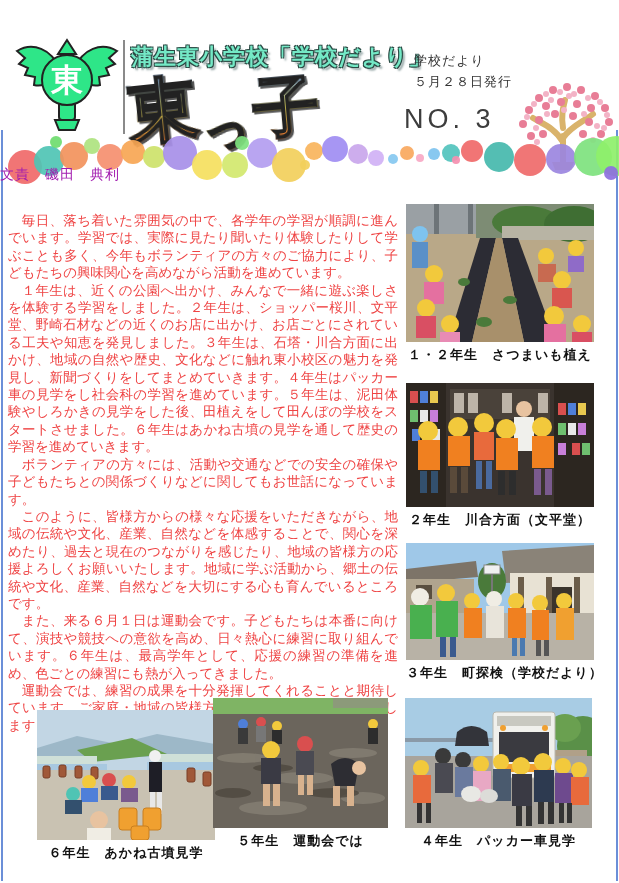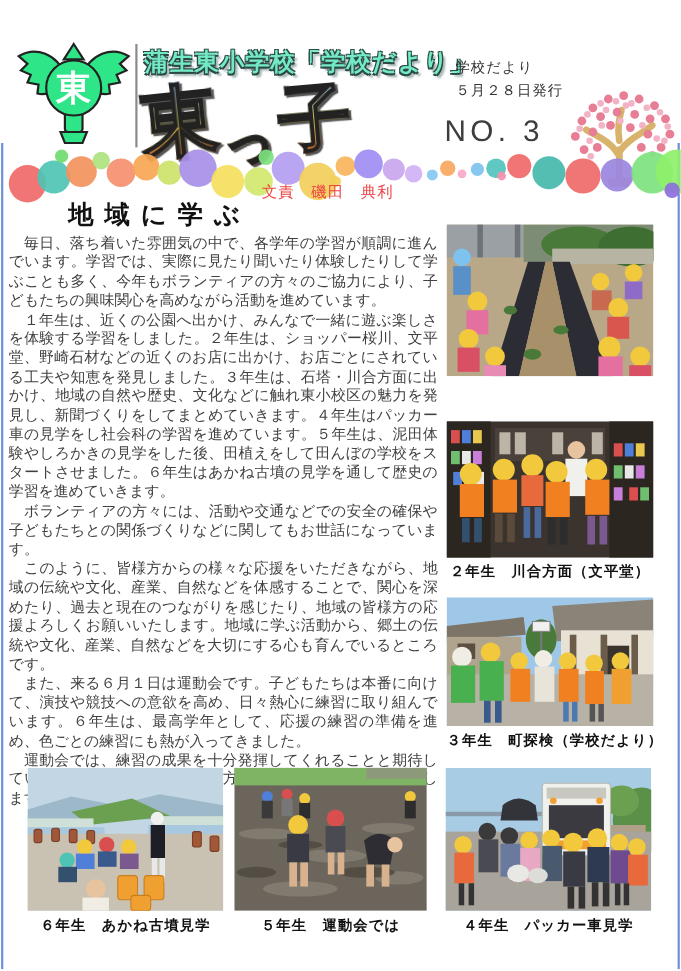--- a/index.html
+++ b/index.html
@@ -25,28 +25,28 @@
   .tc3{font-size:66px;transform:rotate(-3deg);}
   #date-block{position:absolute;left:414px;top:50px;font-size:13px;line-height:21px;
       color:#333;letter-spacing:1px;}
   #issue-no{position:absolute;left:404px;top:104px;font-size:27px;color:#3d3d3d;letter-spacing:4px;}
   #tree{position:absolute;right:0px;top:80px;width:110px;height:90px;}
 
   
   #dots-band{position:absolute;left:0;top:136px;width:619px;height:52px;}
   #dots-band .dot{position:absolute;border-radius:50%;opacity:.92;}
 
-  #byline{position:absolute;left:0;top:166px;width:596px;text-align:center;
-      font-size:14px;color:#ef4444;letter-spacing:1px;}
+  #byline{position:absolute;left:0;top:166px;width:596px;text-align:left;
+      font-size:14px;color:#a21caf;letter-spacing:1px;}
 
   
   #article-heading{position:absolute;left:62px;top:180px;font-size:23px;font-weight:bold;
       color:#111;letter-spacing:10px;}
   #article-body{position:absolute;left:8px;top:212px;width:390px;font-size:13.5px;
-      line-height:17.4px;color:#404040;text-align:justify;}
+      line-height:17.4px;color:#ef4444;text-align:justify;}
   #article-body p{margin:0;}
 
   
   .fig{position:absolute;}
   .fig svg{display:block;border:0;}
   .fig .caption{margin-top:4px;text-align:center;font-size:13px;font-weight:bold;color:#111;
       letter-spacing:1px;white-space:nowrap;}
   #fig-satsumaimo{left:406px;top:204px;}
   #fig-bookstore{left:406px;top:383px;}
   #fig-townwalk{left:406px;top:543px;}
@@ -169,21 +169,20 @@
       <span class="dot" style="left: 596px; top: 0px; width: 40px; height: 40px; background: rgb(142, 240, 106);"></span>
       <span class="dot" style="left: 604px; top: 30px; width: 14px; height: 14px; background: rgb(141, 111, 224);"></span>
       <span class="dot" style="left: 50px; top: 0px; width: 12px; height: 12px; background: rgb(111, 220, 111);"></span>
       <span class="dot" style="left: 235px; top: 0px; width: 14px; height: 14px; background: rgb(126, 226, 126);"></span>
       <span class="dot" style="left: 300px; top: 24px; width: 10px; height: 10px; background: rgb(242, 207, 91);"></span>
       <span class="dot" style="left: 452px; top: 20px; width: 8px; height: 8px; background: rgb(245, 143, 176);"></span>
     </div>
 
   <div id="byline">文責　磯田　典利</div>
 
-  <div id="article-heading">地域に学ぶ</div>
 
   <div id="article-body">
     <p>　毎日、落ち着いた雰囲気の中で、各学年の学習が順調に進んでいます。学習では、実際に見たり聞いたり体験したりして学ぶことも多く、今年もボランティアの方々のご協力により、子どもたちの興味関心を高めながら活動を進めています。</p>
     <p>　１年生は、近くの公園へ出かけ、みんなで一緒に遊ぶ楽しさを体験する学習をしました。２年生は、ショッパー桜川、文平堂、野崎石材などの近くのお店に出かけ、お店ごとにされている工夫や知恵を発見しました。３年生は、石塔・川合方面に出かけ、地域の自然や歴史、文化などに触れ東小校区の魅力を発見し、新聞づくりをしてまとめていきます。４年生はパッカー車の見学をし社会科の学習を進めています。５年生は、泥田体験やしろかきの見学をした後、田植えをして田んぼの学校をスタートさせました。６年生はあかね古墳の見学を通して歴史の学習を進めていきます。</p>
     <p>　ボランティアの方々には、活動や交通などでの安全の確保や子どもたちとの関係づくりなどに関してもお世話になっています。</p>
     <p>　このように、皆様方からの様々な応援をいただきながら、地域の伝統や文化、産業、自然などを体感することで、関心を深めたり、過去と現在のつながりを感じたり、地域の皆様方の応援よろしくお願いいたします。地域に学ぶ活動から、郷土の伝統や文化、産業、自然などを大切にする心も育んでいるところです。</p>
     <p>　また、来る６月１日は運動会です。子どもたちは本番に向けて、演技や競技への意欲を高め、日々熱心に練習に取り組んでいます。６年生は、最高学年として、応援の練習の準備を進め、色ごとの練習にも熱が入ってきました。</p>
     <p>　運動会では、練習の成果を十分発揮してくれることと期待しています。ご家庭・地域の皆様方の応援よろしくお願いいたします。</p>
   </div>
 
@@ -217,20 +216,21 @@
           <rect x="162" y="52" width="16" height="16" fill="#8f6bc8"></rect>
         <circle cx="148" cy="112" r="10" fill="#f2c93c"></circle>
           <rect x="138" y="120" width="22" height="18" fill="#e470a0"></rect>
         <circle cx="176" cy="120" r="9" fill="#f2c93c"></circle>
           <rect x="166" y="128" width="20" height="10" fill="#d94f63"></rect>
         <ellipse cx="78" cy="118" rx="8" ry="5" fill="#4a7a3a"></ellipse>
         <ellipse cx="104" cy="96" rx="7" ry="4" fill="#4a7a3a"></ellipse>
         <ellipse cx="58" cy="78" rx="6" ry="4" fill="#4a7a3a"></ellipse>
       </g>
     </svg>
+    <figcaption class="caption">１・２年生　さつまいも植え</figcaption>
   </figure>
 
   <figure class="fig" id="fig-bookstore" style="margin:0">
     <svg width="188" height="124" viewBox="0 0 188 124" preserveAspectRatio="none">
       <rect width="188" height="124" fill="#3a332e"></rect>
       <g>
         <rect x="0" y="0" width="40" height="124" fill="#2c2620"></rect>
         <rect x="148" y="0" width="40" height="124" fill="#2c2620"></rect>
         <g fill="#d94f4f">
             <rect x="4" y="8" width="8" height="12"></rect>
@@ -335,21 +335,21 @@
           <rect x="44" y="94" width="6" height="20" fill="#3a5a8e"></rect>
         <rect x="106" y="95" width="5" height="18" fill="#4a7ab0"></rect>
           <rect x="114" y="95" width="5" height="18" fill="#4a7ab0"></rect>
         <rect x="130" y="97" width="5" height="16" fill="#555"></rect>
           <rect x="138" y="97" width="5" height="16" fill="#555"></rect>
       </g>
     </svg>
     <figcaption class="caption">３年生　町探検（学校だより）</figcaption>
   </figure>
 
-  <figure class="fig" id="fig-kofun" style="margin:0">
+  <figure class="fig" id="fig-kofun" style="margin:12px">
     <svg width="178" height="130" viewBox="0 0 178 130" preserveAspectRatio="none">
       <rect width="178" height="130" fill="#c2d6e4"></rect>
       <polygon points="0,38 40,26 80,34 120,24 178,34 178,46 0,48" fill="#9db8c8"></polygon>
       <polygon points="40,40 95,28 130,44 55,52" fill="#6aa050"></polygon>
       <g fill="#cfe0d8">
           <rect x="0" y="46" width="60" height="12"></rect>
           <rect x="120" y="44" width="58" height="12"></rect>
         </g>
       <g fill="#a8c8e0">
           <rect x="0" y="54" width="70" height="8"></rect>

